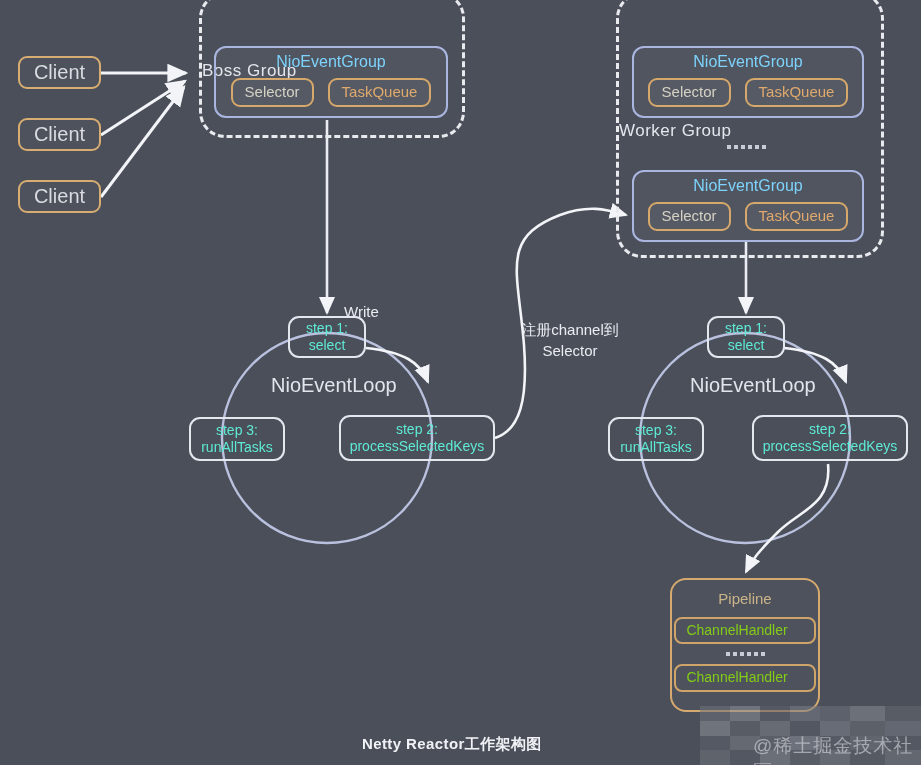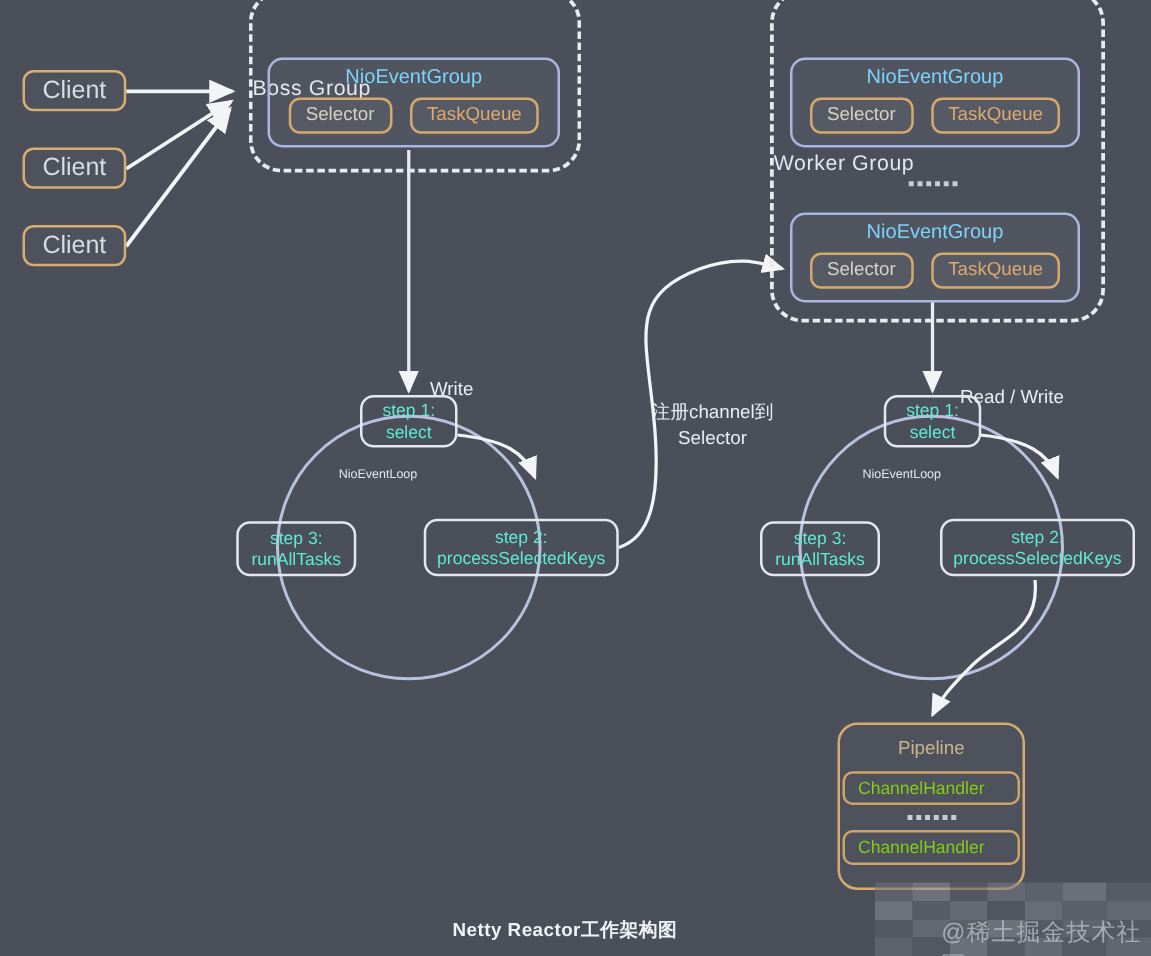--- a/index.html
+++ b/index.html
@@ -77,21 +77,21 @@
     border:2px solid #e4e7ee;
     border-radius:11px;
     color:#5eead4;
     font-size:14px;
     background:transparent;
     padding:3px 8px;
   }
   .loop-label{
     position:absolute;
     color:#e2e5ec;
-    font-size:10px;
+    font-size:20px;
     white-space:nowrap;
   }
   
   .pipeline{
     border:2px solid #d6a96f;
     border-radius:16px;
     flex-direction:column;
     align-items:center;
     justify-content:flex-start;
     background:rgba(255,255,255,0.02);
@@ -258,23 +258,20 @@
   <div class="node step" style="left:189px;top:417px;width:96px;height:44px;">
     <span>step 3:
 runAllTasks</span>
   </div>
 
   <div class="txt" style="left:505px;top:300px;width:130px;font-size:15px;line-height:1.35;">
     <span>注册channel到
 Selector</span>
   </div>
 
-  <div class="txt" style="left:768px;top:292px;font-size:15px;">
-    <span>Read / Write</span>
-  </div>
   <div class="loop-label" style="left:690px;top:374px;">
     <span>NioEventLoop</span>
   </div>
   <div class="node step" style="left:707px;top:316px;width:78px;height:42px;">
     <span>step 1:
 select</span>
   </div>
   <div class="node step" style="left:752px;top:415px;width:156px;height:46px;">
     <span>step 2:
 processSelectedKeys</span>

